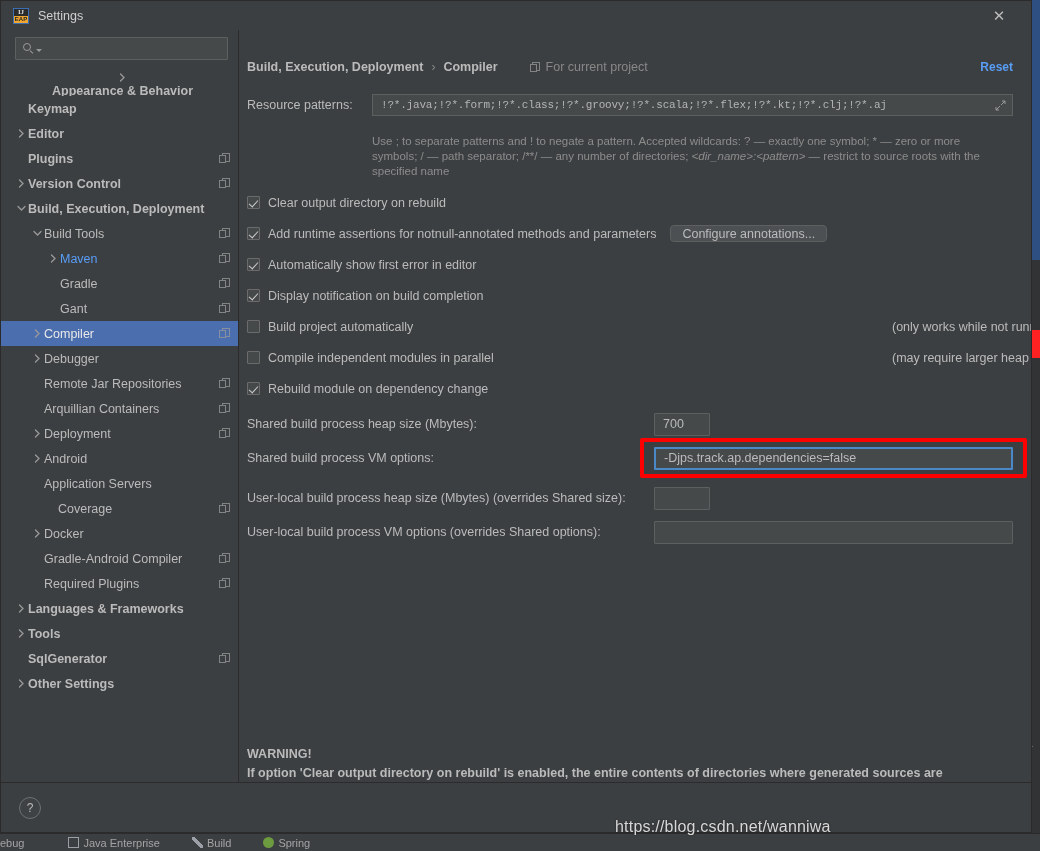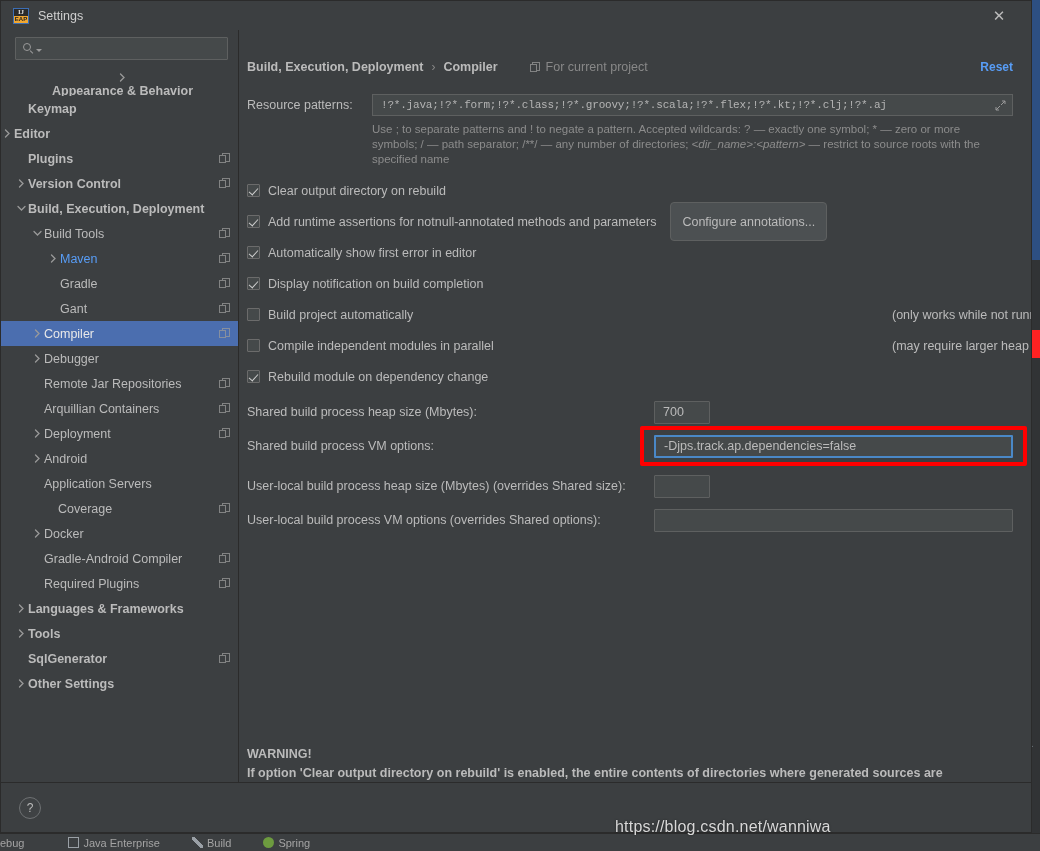--- a/index.html
+++ b/index.html
@@ -163,21 +163,21 @@
   .bc-item { font-weight: bold; font-size: 12.5px; color: #bbbbbb; }
   .bc-sep { color: #888888; font-size: 12px; }
   .bc-scope {
     display: flex; align-items: center; gap: 5px;
     margin-left: 24px; color: #888888; font-size: 12.5px;
   }
   .reset-link {
     margin-left: auto; color: #589df6; font-size: 12px; font-weight: bold; cursor: default;
   }
 
-  .patterns-row { display: flex; align-items: center; margin-bottom: 6px; }
+  .patterns-row { display: flex; align-items: center; margin-bottom: 18px; }
   .patterns-label { font-size: 12.5px; color: #bbbbbb; width: 125px; flex: 0 0 125px; }
   .patterns-field {
     flex: 1; height: 22px; background: #45494a; border: 1px solid #5e6060;
     display: flex; align-items: center; padding: 0 6px; position: relative;
   }
   .patterns-input {
     flex: 1; background: transparent; border: none; outline: none;
     color: #b4b4b4; font-family: "Liberation Mono", monospace; font-size: 11px;
     letter-spacing: -0.2px;
   }
@@ -202,21 +202,21 @@
     left: 3px; top: 1px; width: 4px; height: 8px;
     border: solid #cfcfcf; border-width: 0 1.6px 1.6px 0;
     transform: rotate(42deg);
   }
   .cb-label { font-size: 12.5px; color: #bbbbbb; white-space: nowrap; }
   .cb-note {
     position: absolute; left: 645px; font-size: 12.5px; color: #bbbbbb; white-space: nowrap;
   }
   .cb-row { position: relative; }
   .btn-inline {
-    margin-left: 14px; height: 39px; padding: 0 11px;
+    margin-left: 14px; height: 17px; padding: 0 11px;
     background: #4c5052; border: 1px solid #5e6060; color: #bbbbbb;
     font-family: "Liberation Sans", sans-serif; font-size: 12.5px;
     border-radius: 4px; cursor: default;
   }
 
   .field-row { display: flex; align-items: center; height: 24px; position: relative; margin-bottom: 10px; }
   .field-label { font-size: 12.5px; color: #bbbbbb; white-space: nowrap; }
   .textfield {
     position: absolute; left: 407px; height: 23px;
     background: #45494a; border: 1px solid #5e6060; border-radius: 1px;
@@ -342,21 +342,21 @@
               <svg width="7" height="9" viewBox="0 0 7 9">
                 <path d="M1.5 1 L5 4.5 L1.5 8" stroke="#9a9a9a" stroke-width="1.3" fill="none" stroke-linecap="round"></path>
               </svg>
             </span>
             <span class="tree-label">Appearance &amp; Behavior</span>
           </div>
           <div class="tree-row bold" style="padding-left: 14px;">
             <span class="arrow"></span>
             <span class="tree-label">Keymap</span>
           </div>
-          <div class="tree-row bold" style="">
+          <div class="tree-row bold" style="padding-left: 14px;">
             <span class="arrow">
               <svg width="7" height="9" viewBox="0 0 7 9">
                 <path d="M1.5 1 L5 4.5 L1.5 8" stroke="#9a9a9a" stroke-width="1.3" fill="none" stroke-linecap="round"></path>
               </svg>
             </span>
             <span class="tree-label">Editor</span>
           </div>
           <div class="tree-row bold" style="padding-left: 14px;">
             <span class="arrow"></span>
             <span class="tree-label">Plugins</span>

